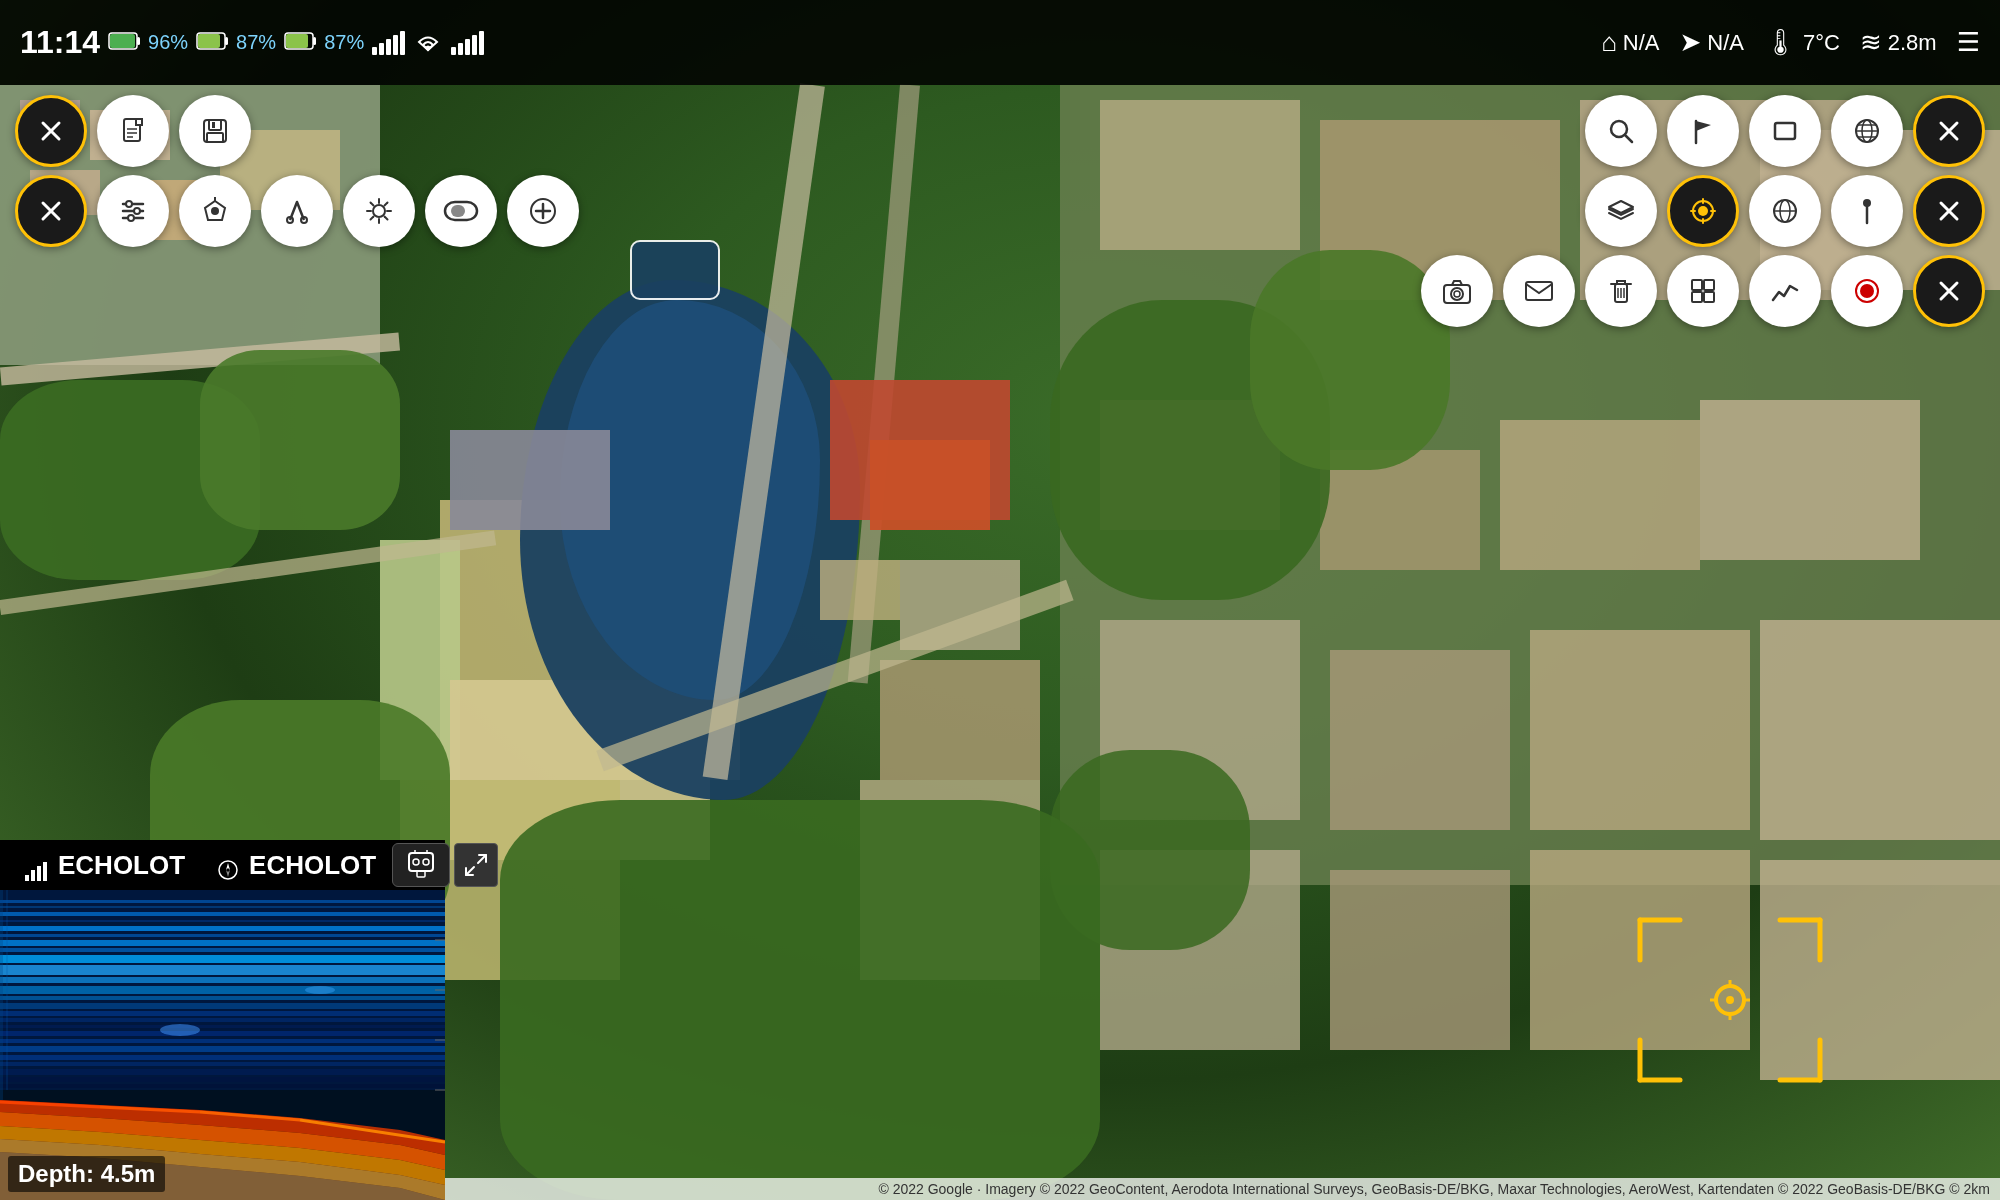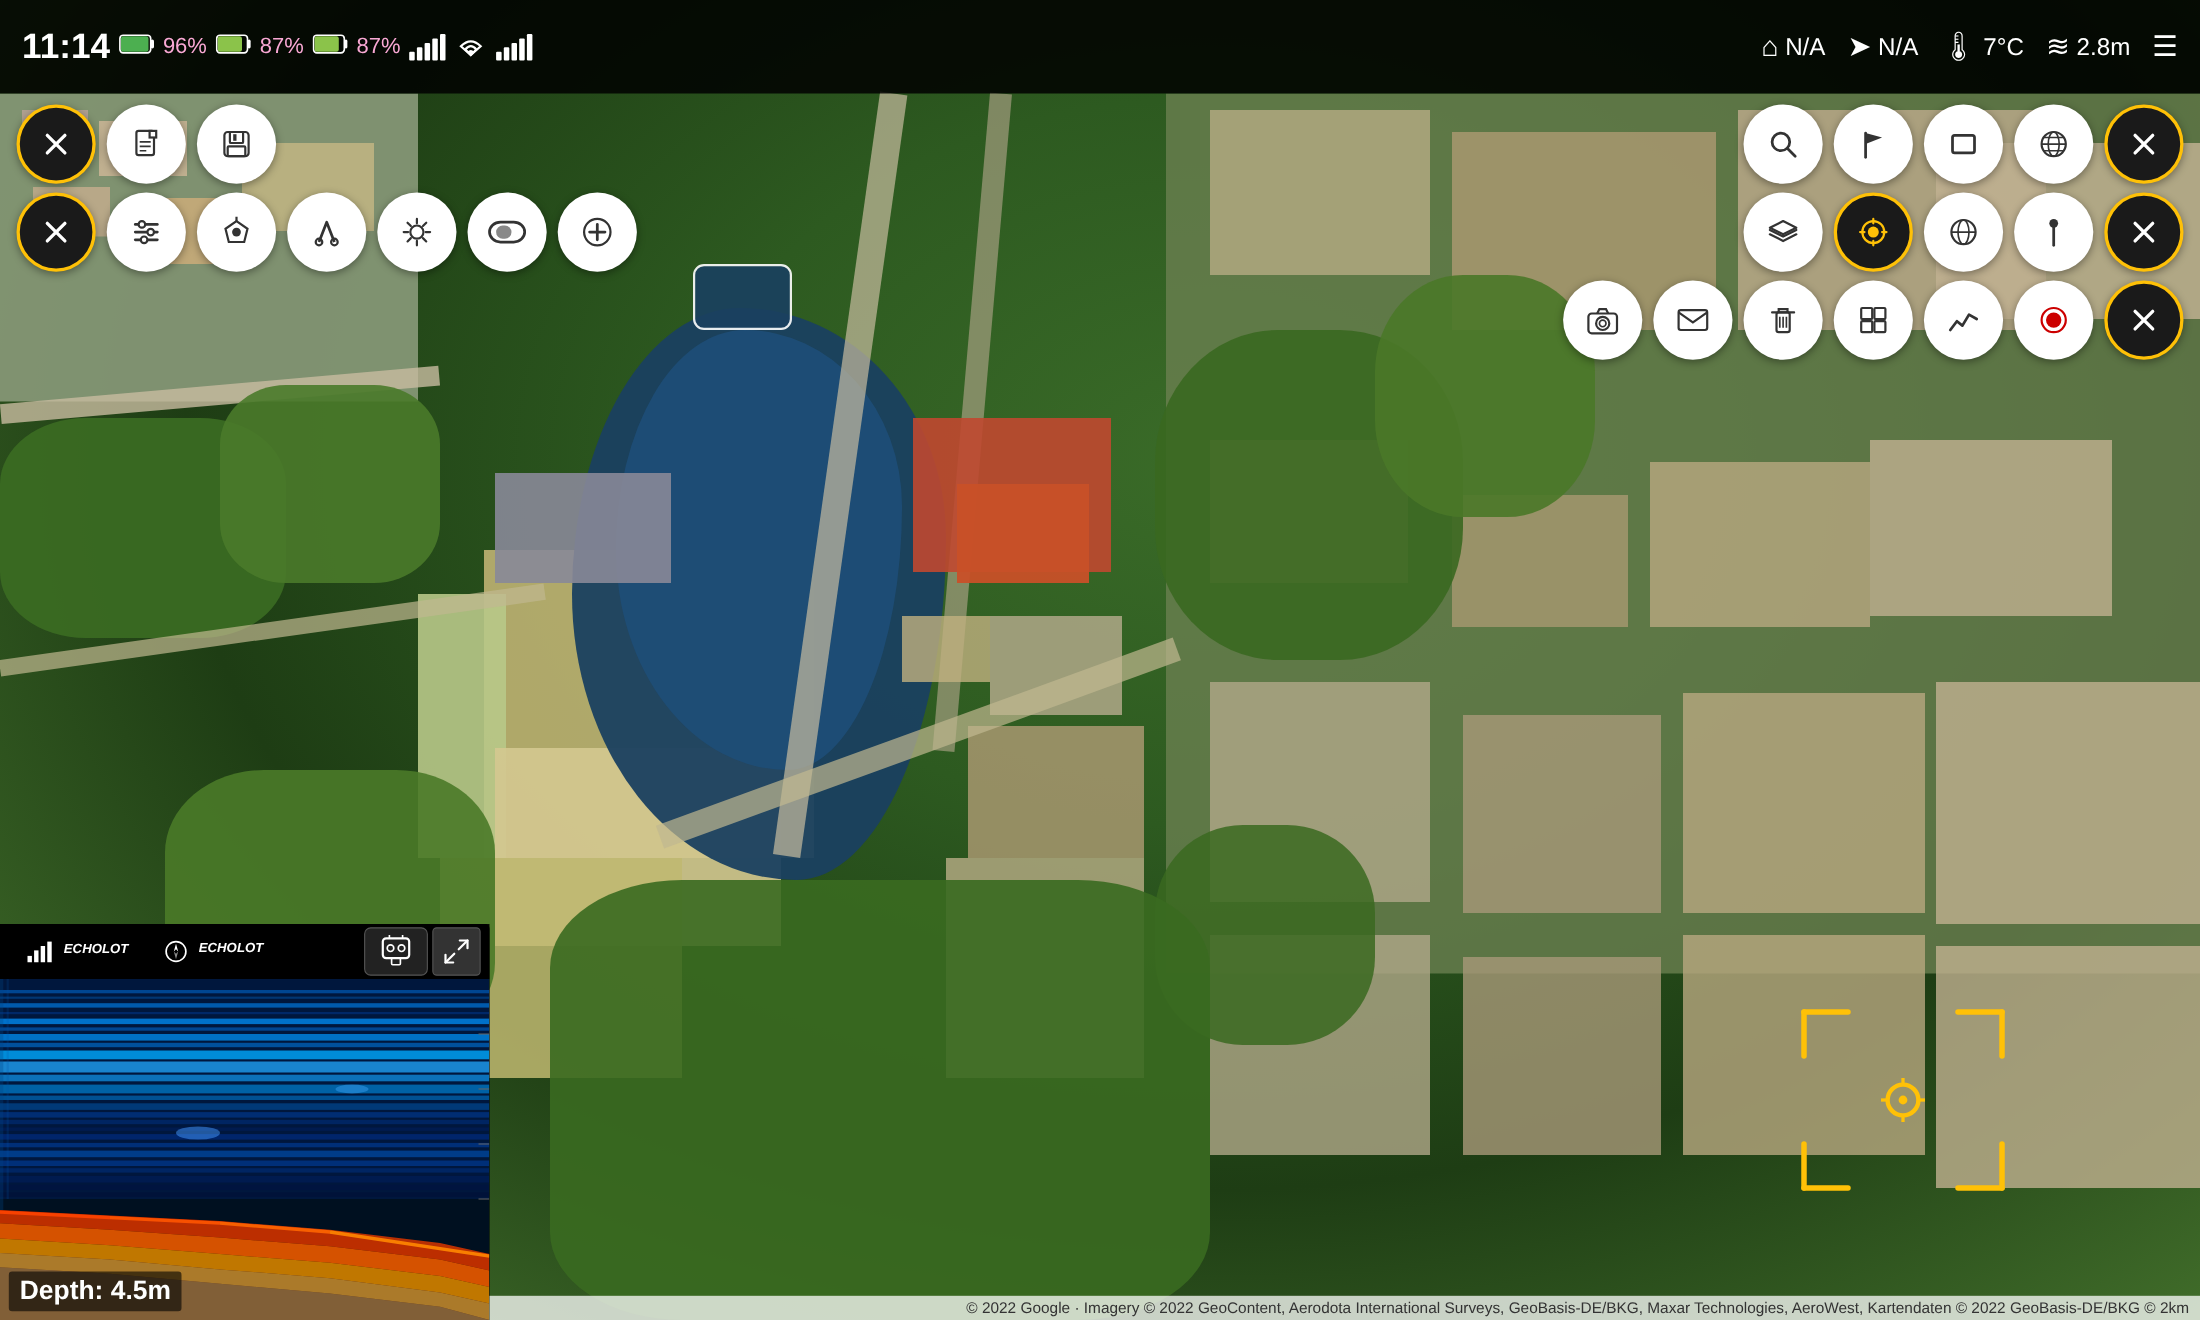--- a/index.html
+++ b/index.html
@@ -51,21 +51,21 @@
     }
 
     .status-icon-group {
       display: flex;
       align-items: center;
       gap: 8px;
     }
 
     .status-value {
       font-size: 20px;
-      color: #f9a8d4;
+      color: #7dd3fc;
     }
 
     
     #connected-badge {
       border: 2.5px solid #00e64d;
       border-radius: 6px;
       padding: 8px 22px;
       color: #00e64d;
       font-size: 26px;
       font-weight: 700;
@@ -160,28 +160,27 @@
       display: flex;
       align-items: center;
       gap: 0;
       background: rgba(0,0,0,0.9);
       padding: 6px 8px;
       height: 50px;
     }
 
     .sonar-tab {
       display: flex;
-      align-items: flex-start;
+      align-items: flex-end;
       gap: 6px;
       padding: 4px 16px;
       color: white;
-      font-size: 12px;
+      font-size: 26px;
       font-weight: 600;
       cursor: pointer;
-      font-style: italic;
     }
 
     .sonar-ctrl-btn {
       width: 52px;
       height: 52px;
       background: #333;
       border: 1px solid #555;
       border-radius: 4px;
       display: flex;
       align-items: center;

